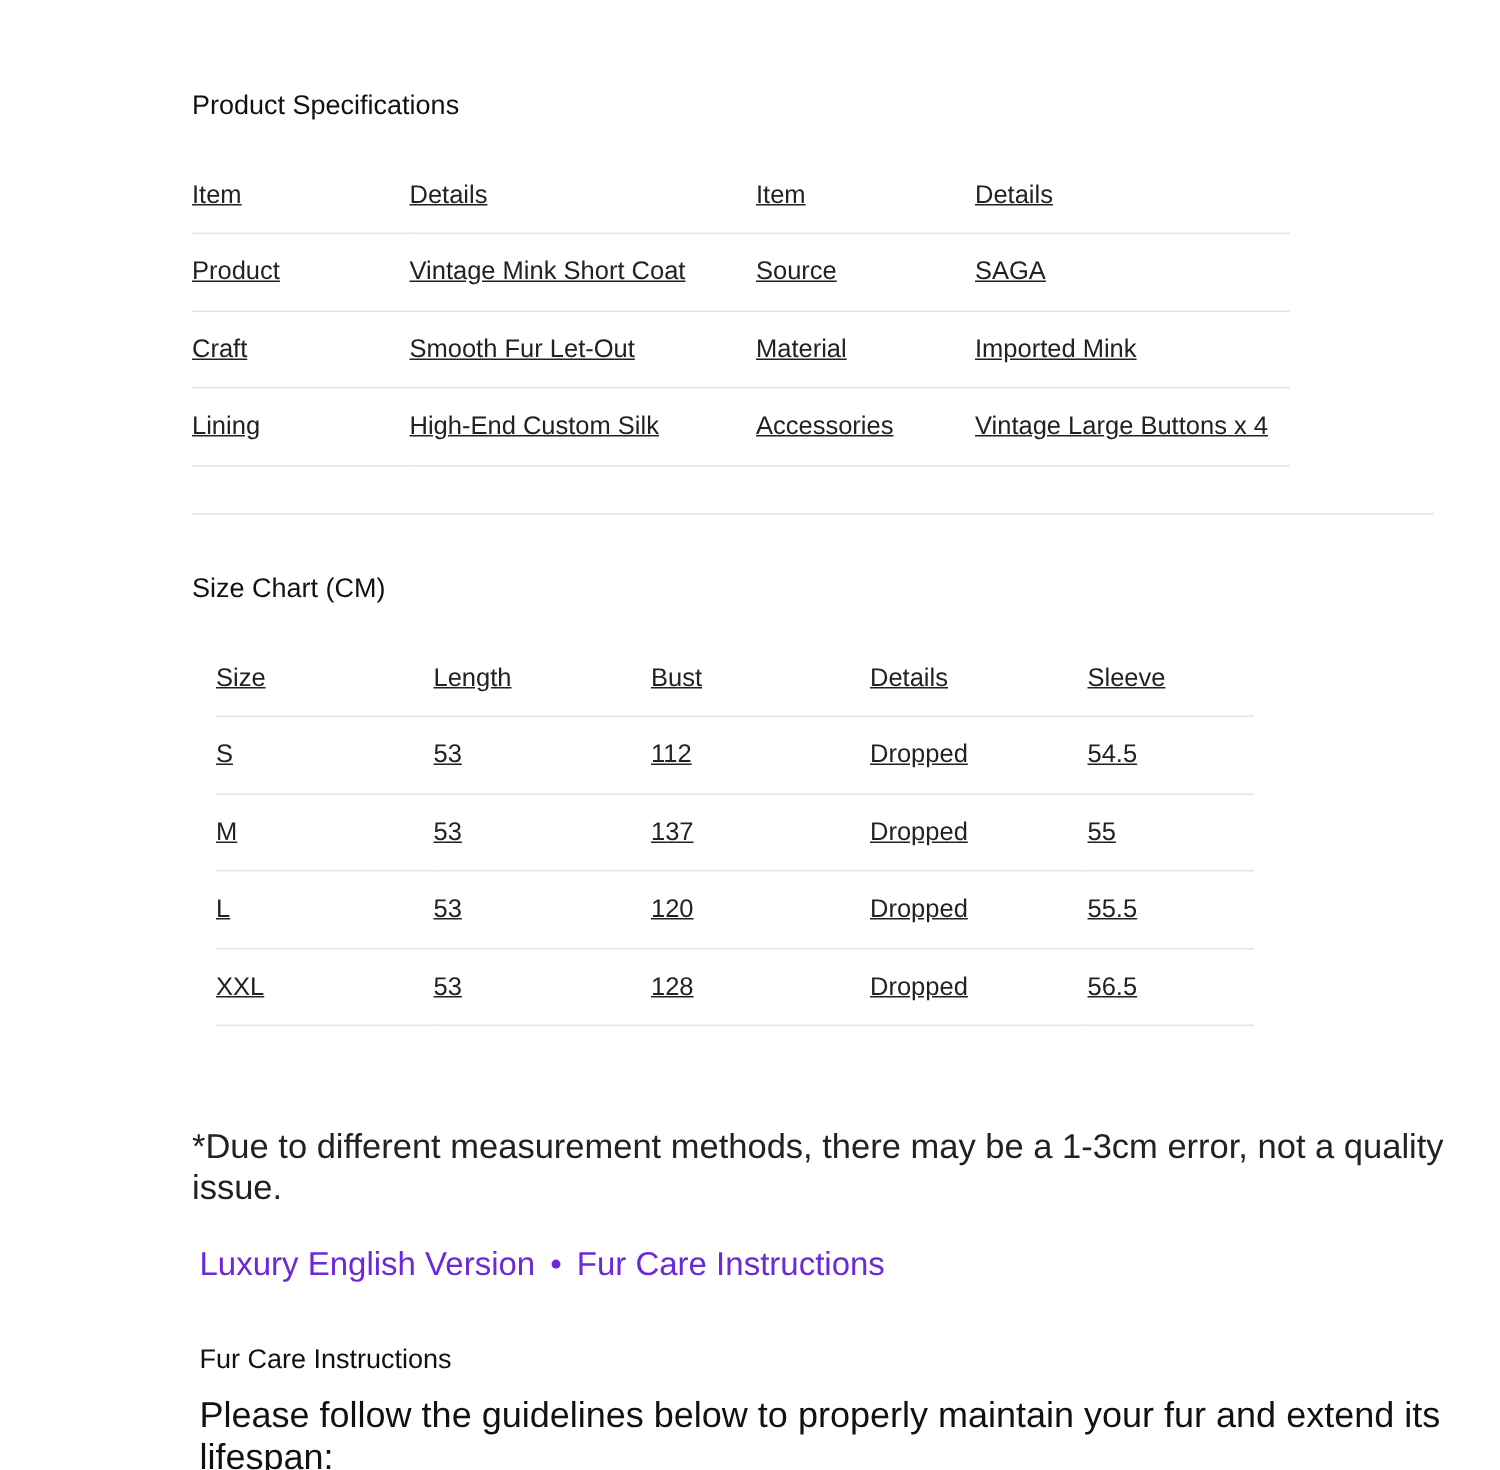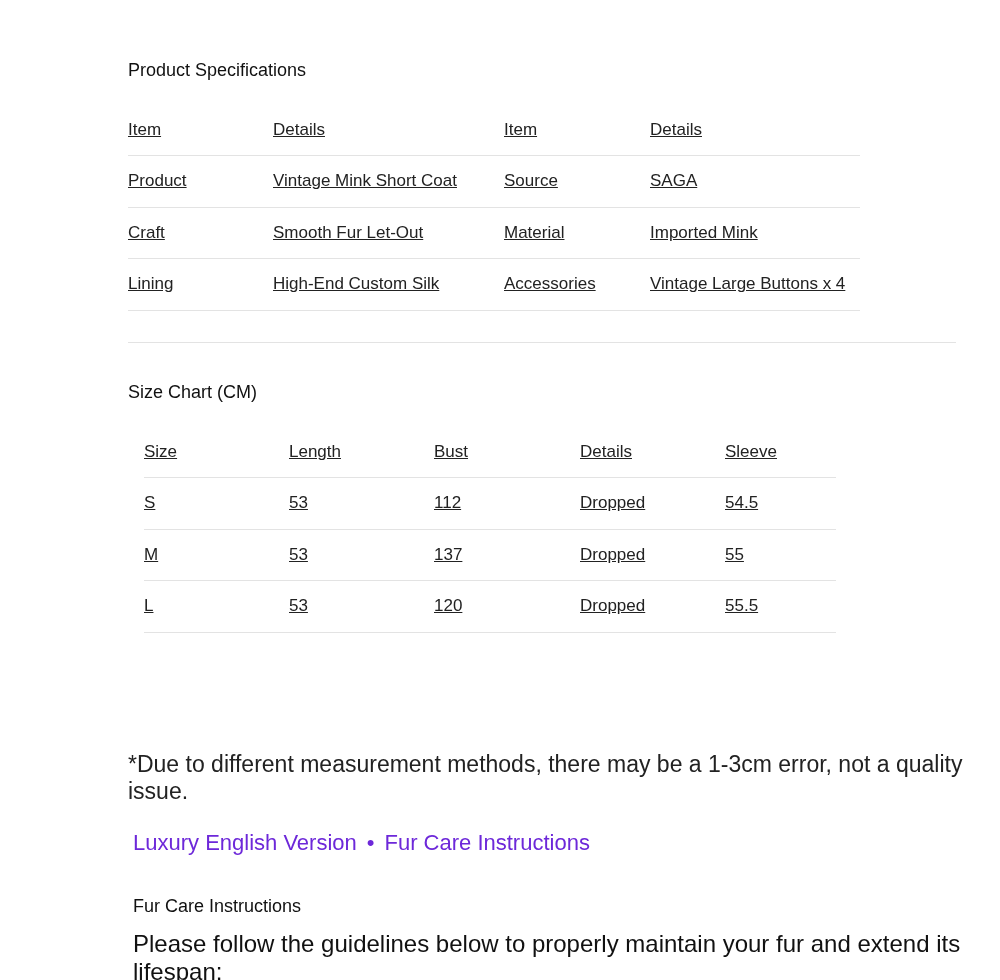--- a/index.html
+++ b/index.html
@@ -100,20 +100,27 @@
       <td>Dropped</td>
       <td>55</td>
     </tr>
     <tr>
       <td>L</td>
       <td>53</td>
       <td>120</td>
       <td>Dropped</td>
       <td>55.5</td>
     </tr>
+    <tr>
+      <td>XXL</td>
+      <td>53</td>
+      <td>128</td>
+      <td>Dropped</td>
+      <td>56.5</td>
+    </tr>
   </tbody>
 </table>
 
 <div class="note">*Due to different measurement methods, there may be a 1-3cm error, not a quality issue.</div>
 
 <div class="version-line">
   <span>Luxury English Version</span><span class="sep">•</span><span>Fur Care Instructions</span>
 </div>
 
 <div class="care-title">Fur Care Instructions</div>

